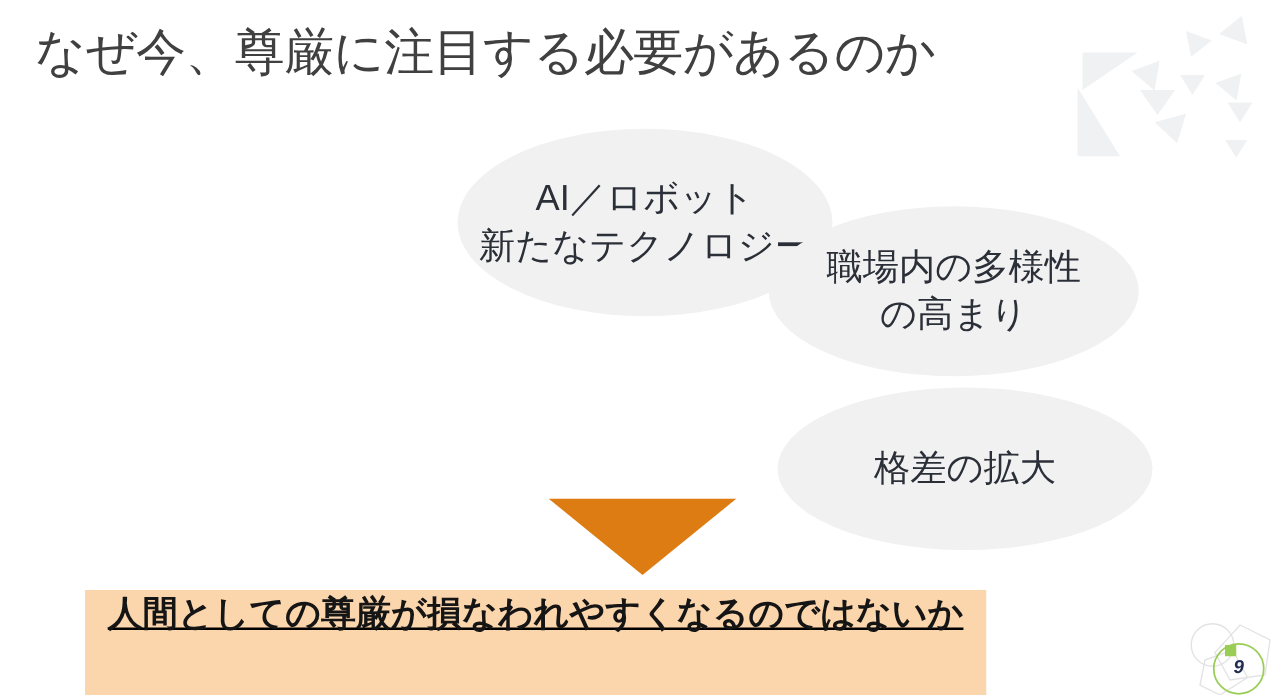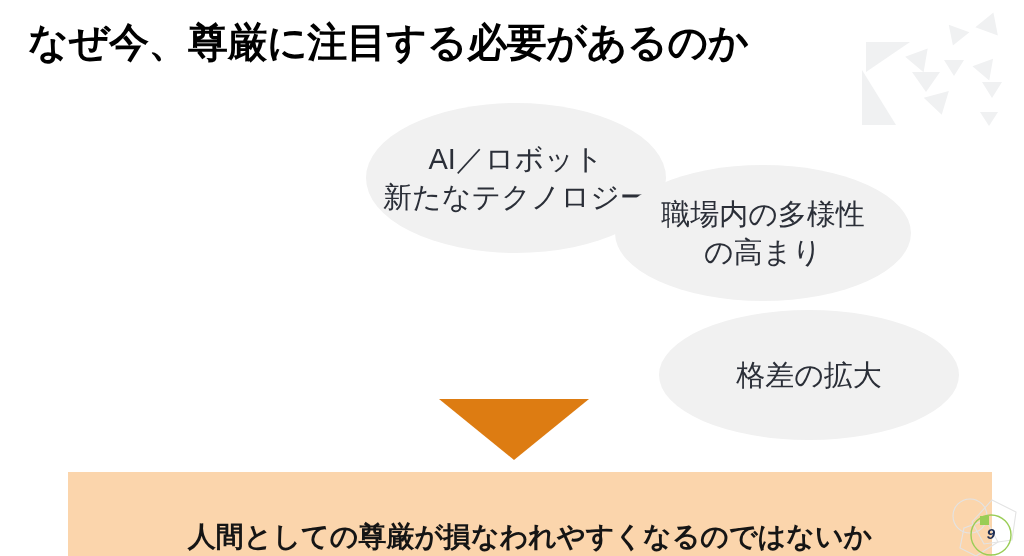--- a/index.html
+++ b/index.html
@@ -25,22 +25,22 @@
     height: 0;
     pointer-events: none;
   }
 
   
   #slide-title {
     position: absolute;
     left: 28px;
     top: 18px;
     font-size: 40px;
-    font-weight: bold;
-    color: #000000;
+    font-weight: normal;
+    color: #404040;
     letter-spacing: -0.5px;
     white-space: nowrap;
     line-height: 1.2;
   }
 
   
   .ellipse {
     position: absolute;
     background: #f1f1f1;
     border-radius: 50%;
@@ -51,21 +51,21 @@
     color: #2b2f38;
     font-size: 29px;
     line-height: 1.32;
   }
   .ellipse .etext { padding: 0 14px; }
 
   #ellipse-population { left: 84px;  top: 168px; width: 302px; height: 136px; }
   #ellipse-ai         { left: 366px; top: 103px; width: 300px; height: 150px; }
   #ellipse-diversity  { left: 615px; top: 165px; width: 296px; height: 136px; }
   #ellipse-climate    { left: 104px; top: 310px; width: 302px; height: 130px; }
-  #ellipse-gap        { left: 659px; top: 310px; width: 300px; height: 130px; font-family: Liberation Serif, serif; }
+  #ellipse-gap        { left: 622px; top: 310px; width: 300px; height: 130px; font-family: Liberation Serif, serif; }
 
   
   #center-message {
     position: absolute;
     left: 382px;
     top: 272px;
     width: 260px;
     text-align: center;
     color: #2b2f38;
     font-size: 26px;
@@ -82,26 +82,27 @@
     border-left: 75px solid transparent;
     border-right: 75px solid transparent;
     border-top: 61px solid #dd7c12;
   }
 
   
   #conclusion-banner {
     position: absolute;
     left: 68px;
     top: 472px;
-    width: 924px;
+    width: 721px;
     height: 84px;
     background: #fbd5ac;
     display: flex;
-    align-items: flex-end;
+    align-items: flex-start;
     justify-content: center;
+    text-decoration: underline;
   }
   #conclusion-text {
     font-size: 28px;
     font-weight: bold;
     color: #151515;
     letter-spacing: 0px;
     white-space: nowrap;
   }
 
   

